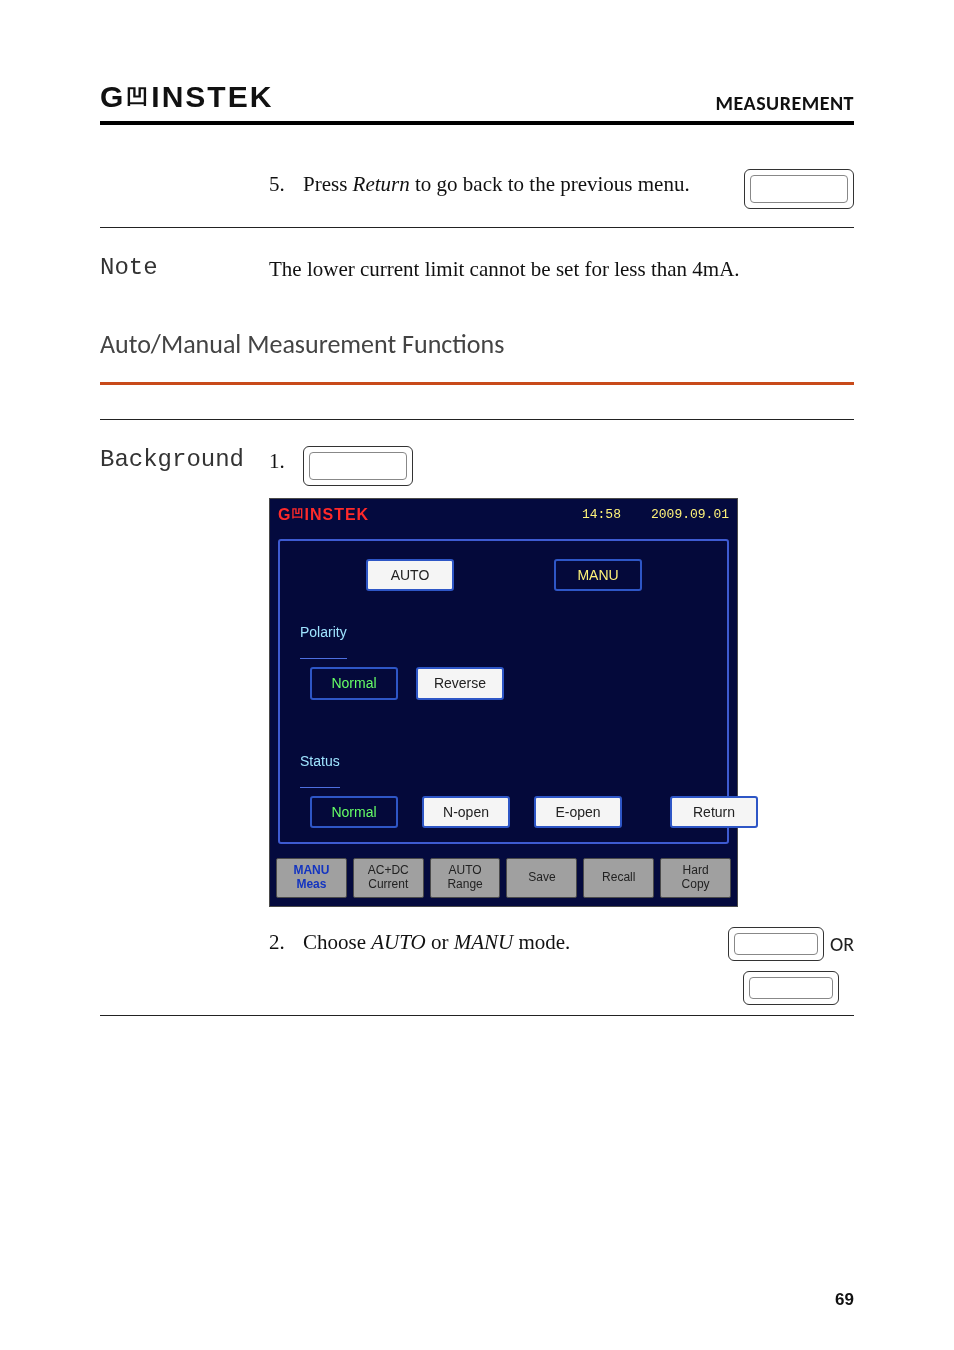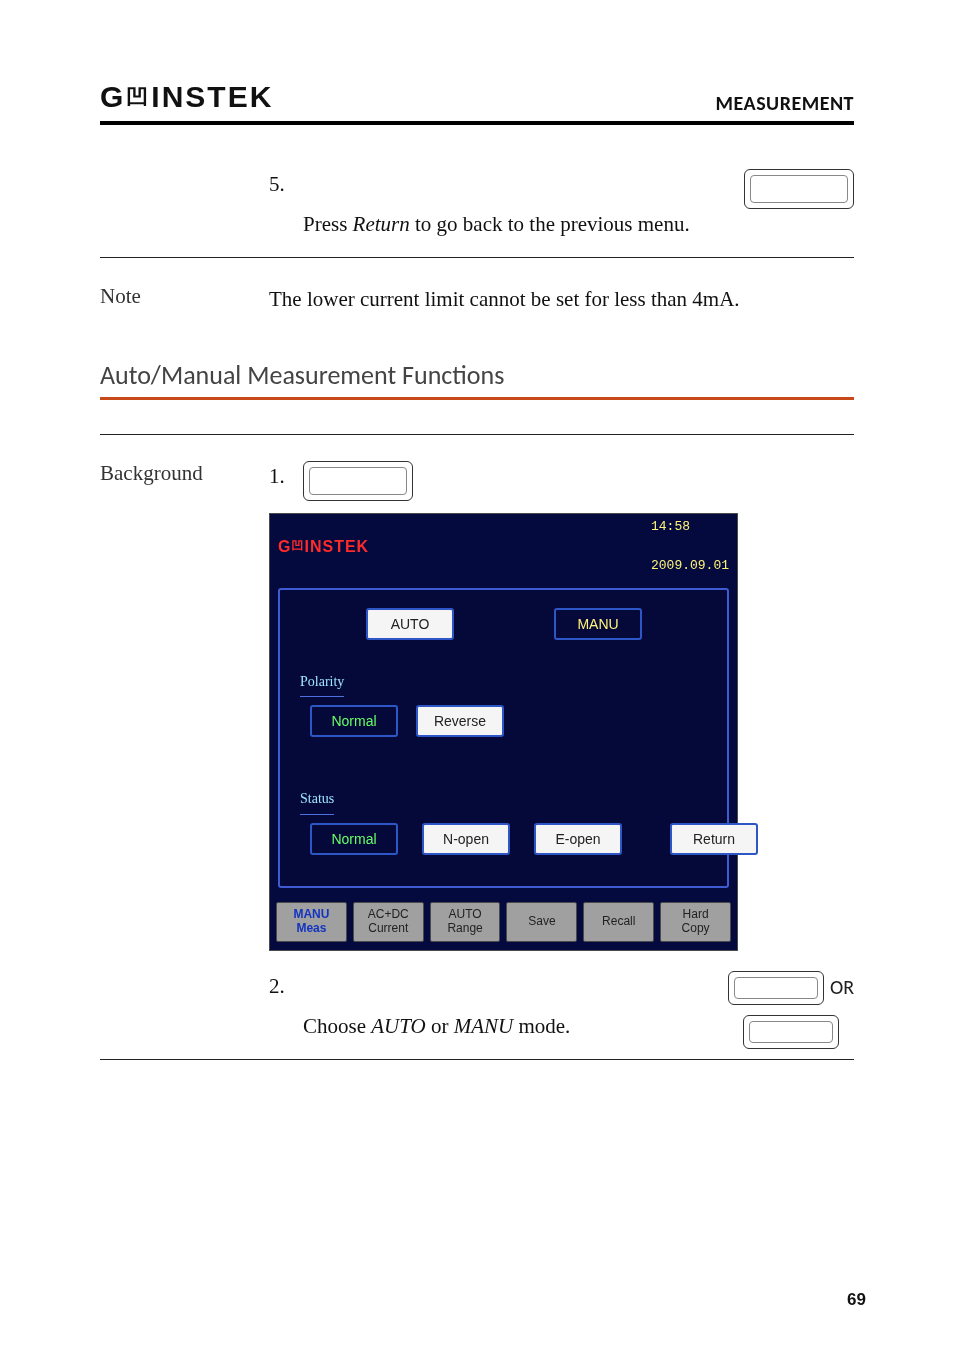--- a/index.html
+++ b/index.html
@@ -65,58 +65,58 @@
   }
 
   
   .row {
     display: flex;
     align-items: flex-start;
     gap: 24px;
   }
   .col-label {
     flex: 0 0 145px;
-    font-family: Liberation Serif, serif;
-    font-size: 21px;
+    font-family: Liberation Mono, monospace;
+    font-size: 24px;
     color: #333;
   }
   .col-body {
     flex: 1 1 auto;
     font-size: 21px;
     line-height: 1.45;
   }
 
   .step {
     display: flex;
     gap: 12px;
     align-items: flex-start;
   }
   .step-num {
     min-width: 22px;
   }
-  .step-text { flex: 1; margin-top: 40px; }
+  .step-text { flex: 1; }
   .step-aside {
     flex: 0 0 auto;
     display: flex;
     flex-direction: column;
     align-items: center;
     gap: 10px;
   }
 
   .hr-thin {
     border: none;
     border-top: 1px solid #222;
     margin: 18px 0 26px 0;
   }
 
   .section-heading {
     font-family: Calibri, "Segoe UI", Arial, sans-serif;
     font-size: 26px;
     color: #444;
-    margin: 44px 0 6px 0;
+    margin: 44px 0 22px 0;
   }
   .section-heading-underline {
     border: none;
     border-top: 3px solid var(--section-underline);
     margin: 0 0 34px 0;
   }
 
   
   .keycap {
     width: 110px; height: 40px;
@@ -155,25 +155,24 @@
     padding: 4px 8px;
   }
   .shot-brand {
     font-family: "Arial Black", Arial, sans-serif;
     font-weight: 900;
     color: #ff2a2a;
     font-size: 16px;
     letter-spacing: 1px;
   }
   .shot-stamp {
-    display: flex; gap: 20px;
+    display: flex; gap: 30px;
     color: #fff37a;
     font-family: "Courier New", monospace;
     font-size: 13px;
-    flex-direction: column;
   }
 
   .shot-body {
     background: var(--screenshot-bg);
     padding: 8px;
   }
   .shot-panel {
     border: 2px solid #3e5bd1;
     border-radius: 3px;
     background: var(--screenshot-panel);
@@ -186,23 +185,22 @@
     display: flex;
     gap: 100px;
     margin: 4px 0 24px 70px;
   }
 
   .group-label {
     color: #9fe4ff;
     font-size: 14px;
     border-bottom: 1px solid #4e6fe0;
     display: inline-block;
-    padding-bottom: 4px;
+    padding-bottom: 16px;
     margin: 6px 1px 8px 4px;
-    font-family: Liberation Serif, serif;
   }
 
   .btn-row {
     display: flex;
     gap: 18px;
     align-items: center;
     margin-left: 14px;
     margin-bottom: 26px;
   }
 
@@ -257,21 +255,21 @@
     line-height: 1.15;
     min-height: 40px;
   }
   .tab.active {
     color: #1334c0;
     font-weight: bold;
   }
 
   .pagenum {
     position: absolute;
-    right: 88px;
+    right: 100px;
     bottom: 40px;
     font-family: Arial, sans-serif;
     font-weight: 900;
     font-size: 17px;
     text-align: right;
   }
 
   em.key { font-style: italic; }
 </style>
 </head>

